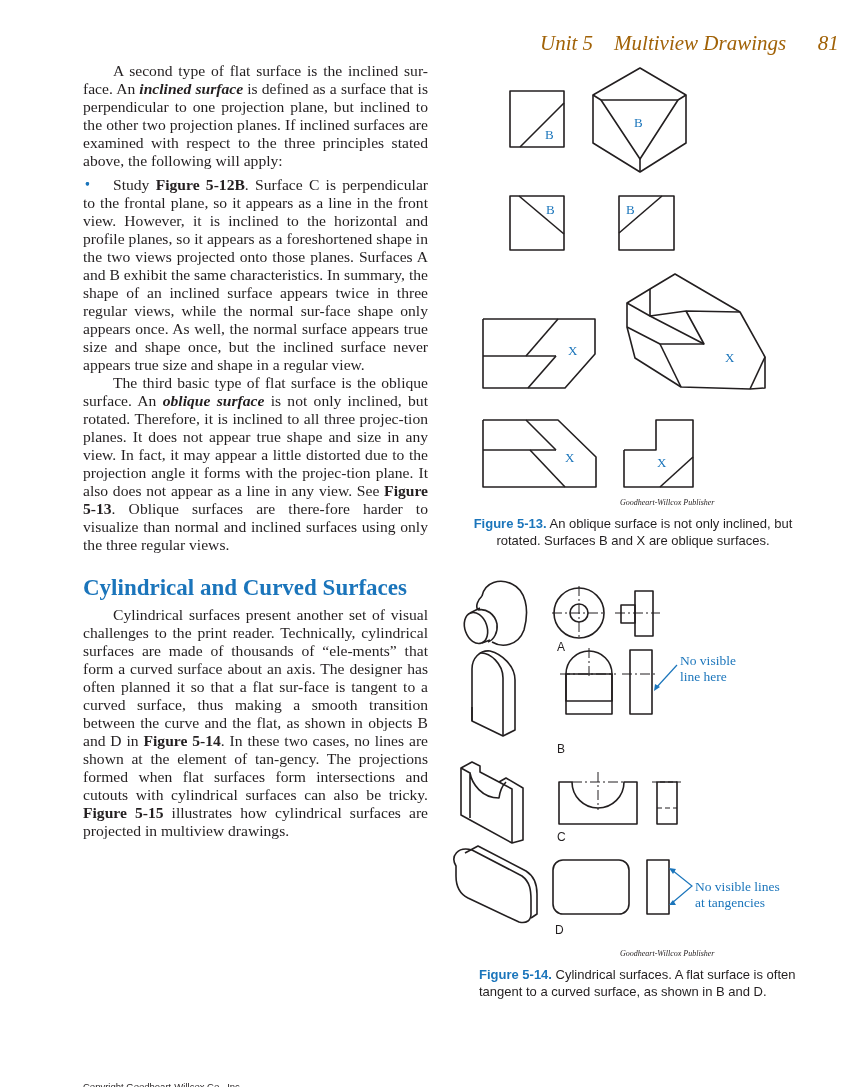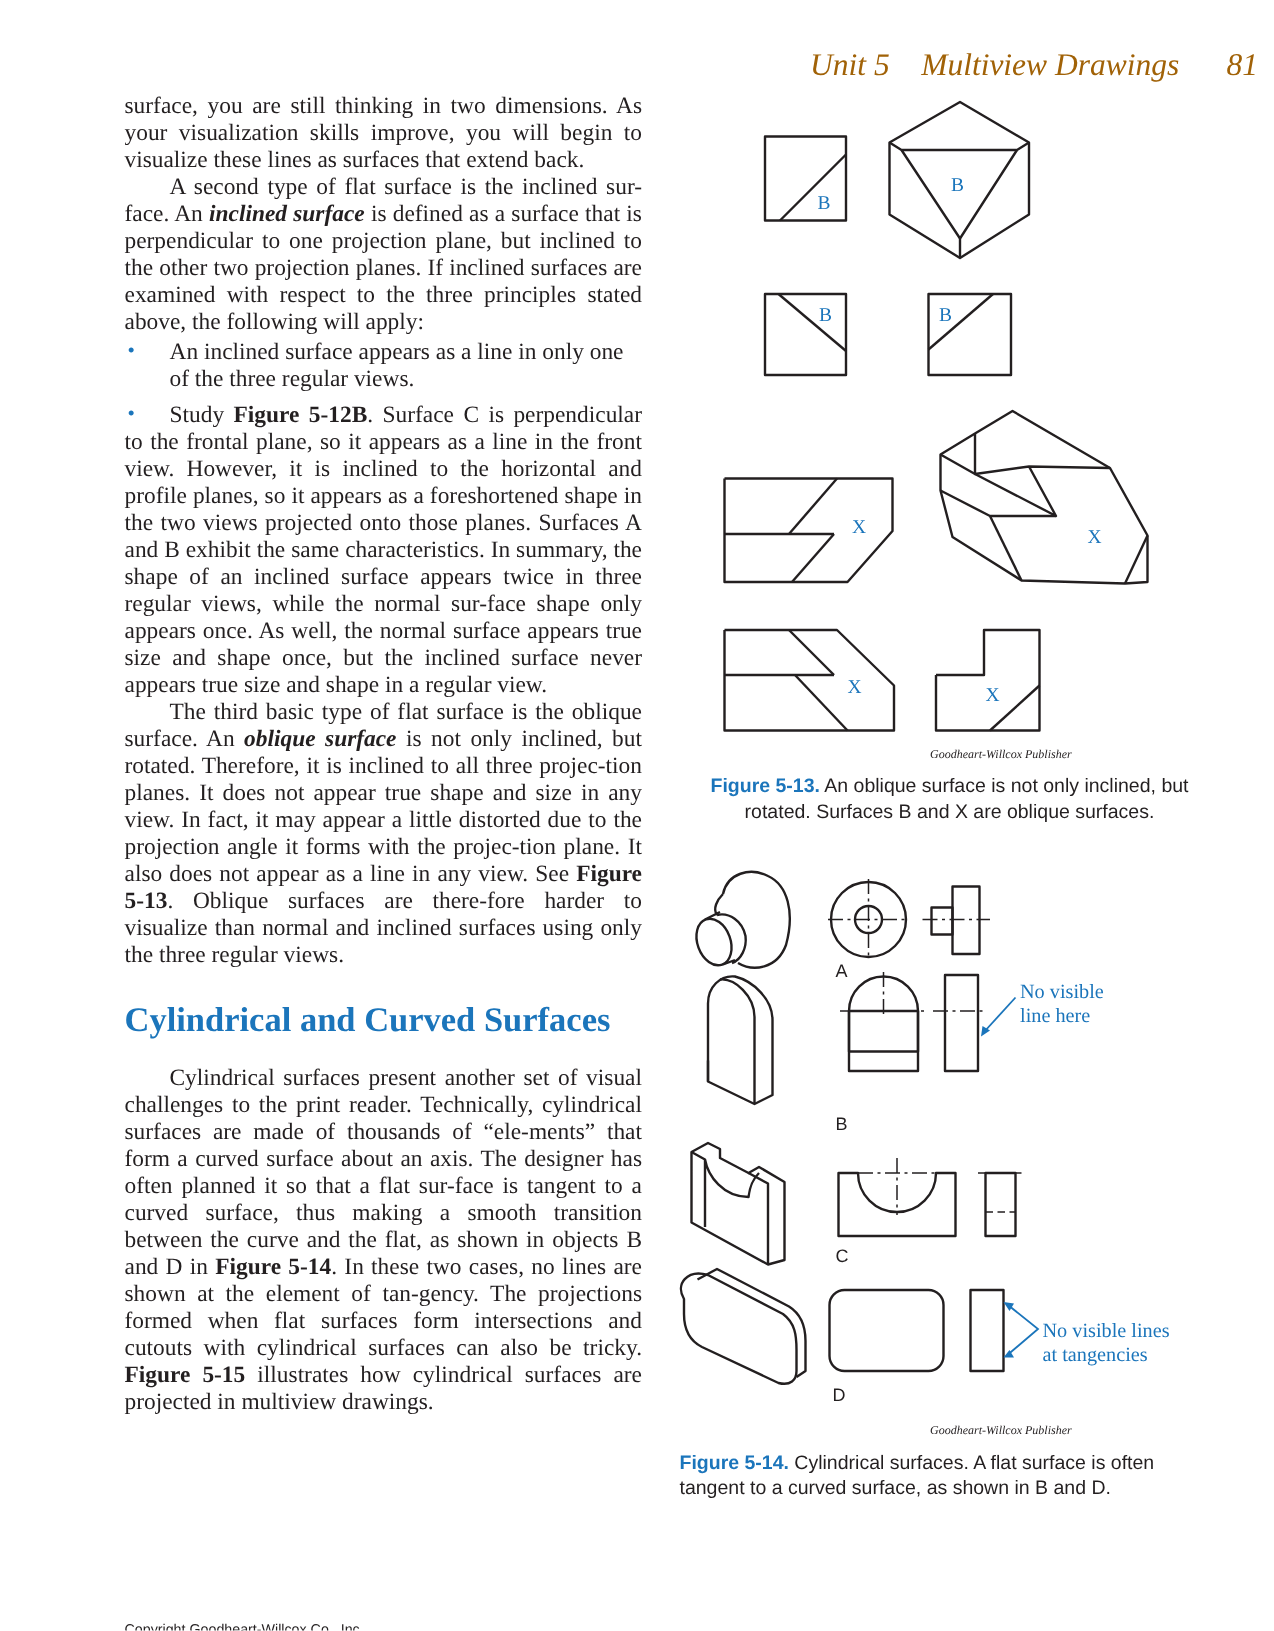--- a/index.html
+++ b/index.html
@@ -4,43 +4,42 @@
 <style>
   html, body { margin:0; padding:0; background:#ffffff; }
   body { width:849px; height:1087px; position:relative; overflow:hidden; color:#231f20; }
   #running-head { position:absolute; top:31px; left:540px; width:256px; font-family:"Liberation Serif",serif; font-style:italic; font-size:21px; color:#a16207; white-space:pre; text-align:center; }
   #left-col { position:absolute; left:83px; top:62px; width:345px; font-family:"Liberation Serif",serif; font-size:15.6px; line-height:18px; color:#231f20; }
   #left-col p { margin:0; text-align:justify; }
   #left-col p.indent { text-indent:30px; }
   ul.bullets { list-style:none; margin:2px 0 0 0; padding:0; }
   ul.bullets li { position:relative; padding-left:30px; margin-bottom:6px; text-align:left; }
   ul.bullets li .dot { position:absolute; left:2px; top:0; color:#1b75bb; font-size:14px; }
-  .section-heading { font-family:"Liberation Serif",serif; font-weight:bold; color:#1b75bb; font-size:23px; line-height:28px; margin:20px 0 16px 0; }
+  .section-heading { font-family:"Liberation Serif",serif; font-weight:bold; color:#1b75bb; font-size:23px; line-height:28px; margin:20px 0 4px 0; }
   .fig-credit { position:absolute; font-family:Liberation Serif, serif; font-style:italic; font-size:8px; color:#231f20; text-align:left; }
   .fig-caption { position:absolute; font-family:"Liberation Sans",sans-serif; font-size:13px; line-height:17px; color:#231f20; }
   .fig-caption .fig-label { color:#1b75bb; font-weight:bold; }
   #footer { position:absolute; left:83px; top:1048px; font-family:"Liberation Sans",sans-serif; font-size:9.5px; color:#231f20;margin-top:33px; }
   svg text.lbl-blue { font-family:"Liberation Serif",serif; fill:#1b75bb; font-size:13px; }
   svg text.lbl-black { font-family:"Liberation Sans",sans-serif; fill:#231f20; font-size:12px; }
   svg text.note { font-family:"Liberation Serif",serif; fill:#1b75bb; font-size:13.5px; }
   svg .ln { stroke:#231f20; stroke-width:1.6; fill:none; stroke-linejoin:round; }
   svg .center { stroke:#231f20; stroke-width:1; fill:none; stroke-dasharray:10 3 2 3; }
   svg .hidden { stroke:#231f20; stroke-width:1; fill:none; stroke-dasharray:5 3; }
   svg .leader { stroke:#1b75bb; stroke-width:1.2; fill:none; }
 </style>
 </head>
 <body>
 
 <div id="running-head"><span>Unit 5</span>    <span>Multiview Drawings</span>      <span>81</span></div>
 
 <div id="left-col">
-  <p><span>surface, you are still thinking in two dimensions. As your visualization skills improve, you will begin to visualize these lines as surfaces that extend back.</span></p>
   <p class="indent"><span>A second type of flat surface is the inclined sur-face. An </span><b><i>inclined surface</i></b><span> is defined as a surface that is perpendicular to one projection plane, but inclined to the other two projection planes. If inclined surfaces are examined with respect to the three principles stated above, the following will apply:</span></p>
   <ul class="bullets">
-    <li><span class="dot">•</span><span>An inclined surface appears as a line in only one of the three regular views.</span></li>
+    <li><span class="dot">•</span></li>
     <li><span class="dot">•</span></li>
   </ul>
   <p class="indent"><span>Study </span><b>Figure 5-12B</b><span>. Surface C is perpendicular to the frontal plane, so it appears as a line in the front view. However, it is inclined to the horizontal and profile planes, so it appears as a foreshortened shape in the two views projected onto those planes. Surfaces A and B exhibit the same characteristics. In summary, the shape of an inclined surface appears twice in three regular views, while the normal sur-face shape only appears once. As well, the normal surface appears true size and shape once, but the inclined surface never appears true size and shape in a regular view.</span></p>
   <p class="indent"><span>The third basic type of flat surface is the oblique surface. An </span><b><i>oblique surface</i></b><span> is not only inclined, but rotated. Therefore, it is inclined to all three projec-tion planes. It does not appear true shape and size in any view. In fact, it may appear a little distorted due to the projection angle it forms with the projec-tion plane. It also does not appear as a line in any view. See </span><b>Figure 5-13</b><span>. Oblique surfaces are there-fore harder to visualize than normal and inclined surfaces using only the three regular views.</span></p>
   <div class="section-heading">Cylindrical and Curved Surfaces</div>
   <p class="indent"><span>Cylindrical surfaces present another set of visual challenges to the print reader. Technically, cylindrical surfaces are made of thousands of “ele-ments” that form a curved surface about an axis. The designer has often planned it so that a flat sur-face is tangent to a curved surface, thus making a smooth transition between the curve and the flat, as shown in objects B and D in </span><b>Figure 5-14</b><span>. In these two cases, no lines are shown at the element of tan-gency. The projections formed when flat surfaces form intersections and cutouts with cylindrical surfaces can also be tricky. </span><b>Figure 5-15</b><span> illustrates how cylindrical surfaces are projected in multiview drawings.</span></p>
 </div>
 
 <svg style="position:absolute;left:0;top:0" width="849" height="500">
 
@@ -168,15 +167,15 @@
   <rect class="ln" x="647" y="300" width="22" height="54"></rect>
   <polyline class="leader" points="672,310 692,326 672,343"></polyline>
   <polygon points="669,308 676,309 673,314" fill="#1b75bb"></polygon>
   <polygon points="669,345 673,340 676,345" fill="#1b75bb"></polygon>
   <text class="note" x="695" y="331">No visible lines</text>
   <text class="note" x="695" y="347">at tangencies</text>
   <text class="lbl-black" x="555" y="374">D</text>
 </svg>
 
 <div class="fig-credit" style="left:620px;top:949px;width:176px;">Goodheart-Willcox Publisher</div>
-<div class="fig-caption" style="left:453px;top:966px;width:360px;"><span class="fig-label">Figure 5-14.</span><span> Cylindrical surfaces. A flat surface is often tangent to a curved surface, as shown in B and D.</span></div>
+<div class="fig-caption" style="left:479px;top:966px;width:360px;"><span class="fig-label">Figure 5-14.</span><span> Cylindrical surfaces. A flat surface is often tangent to a curved surface, as shown in B and D.</span></div>
 
 <div id="footer">Copyright Goodheart-Willcox Co., Inc.</div>
 
 </body></html>

